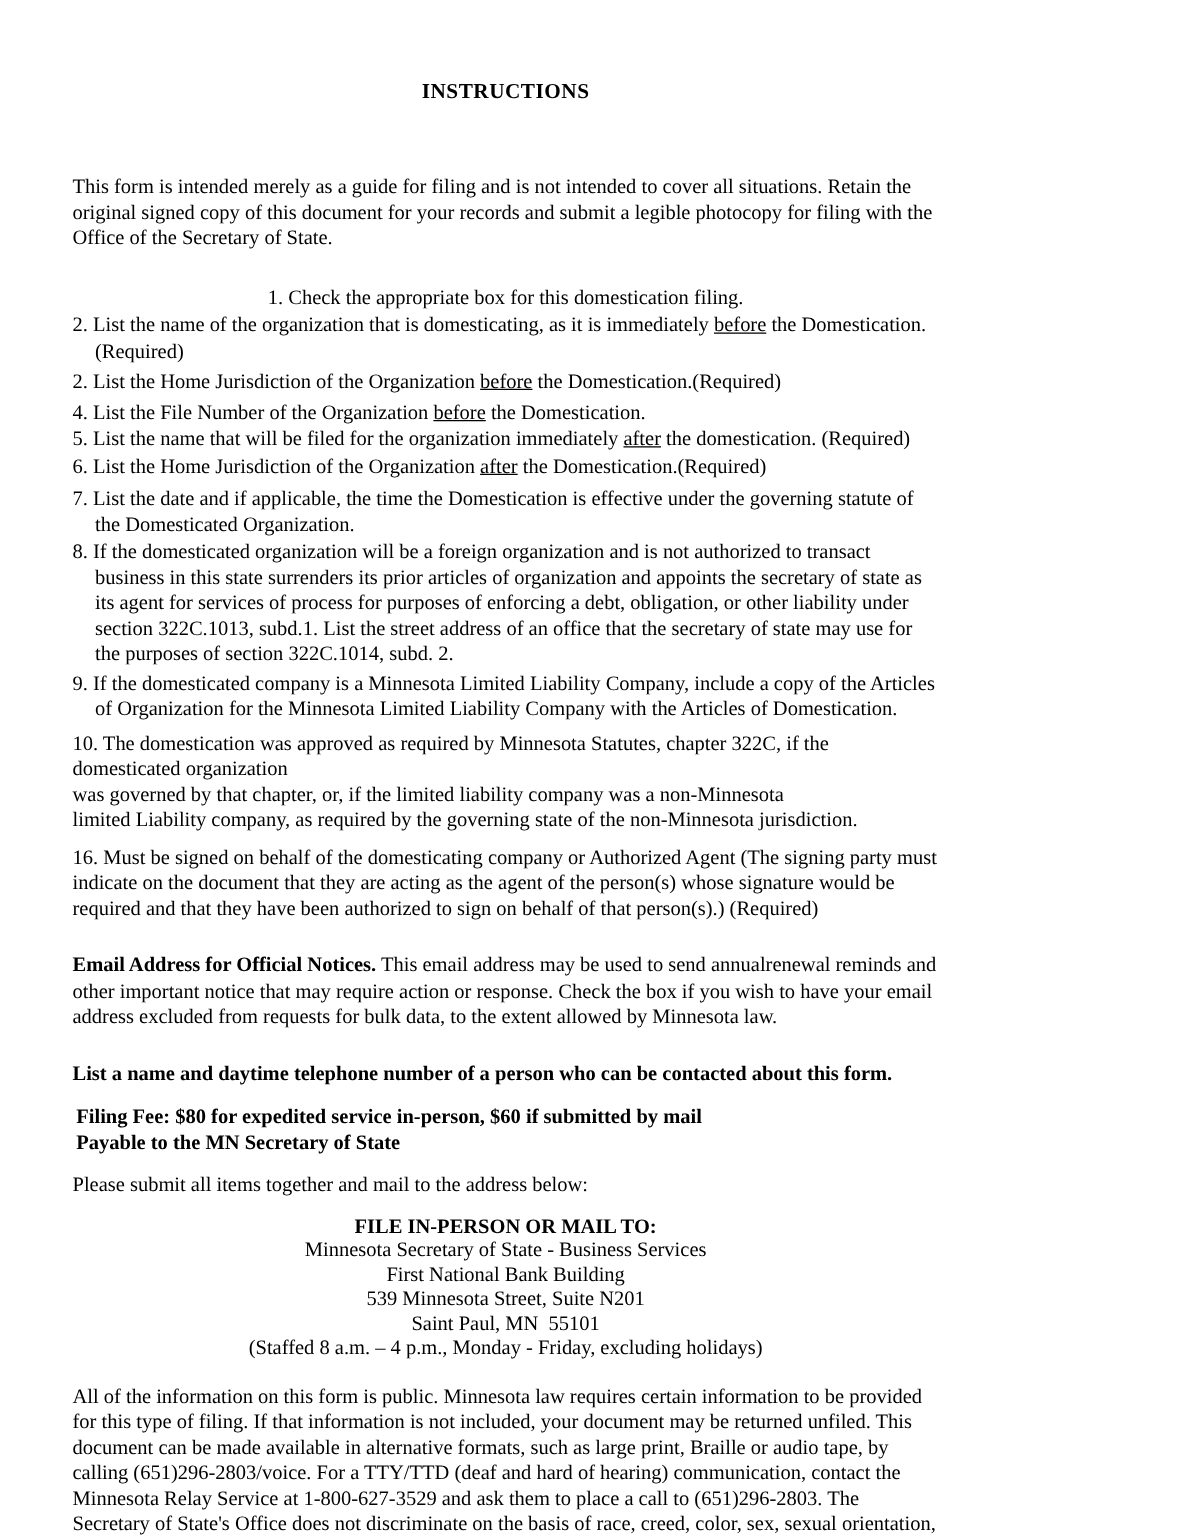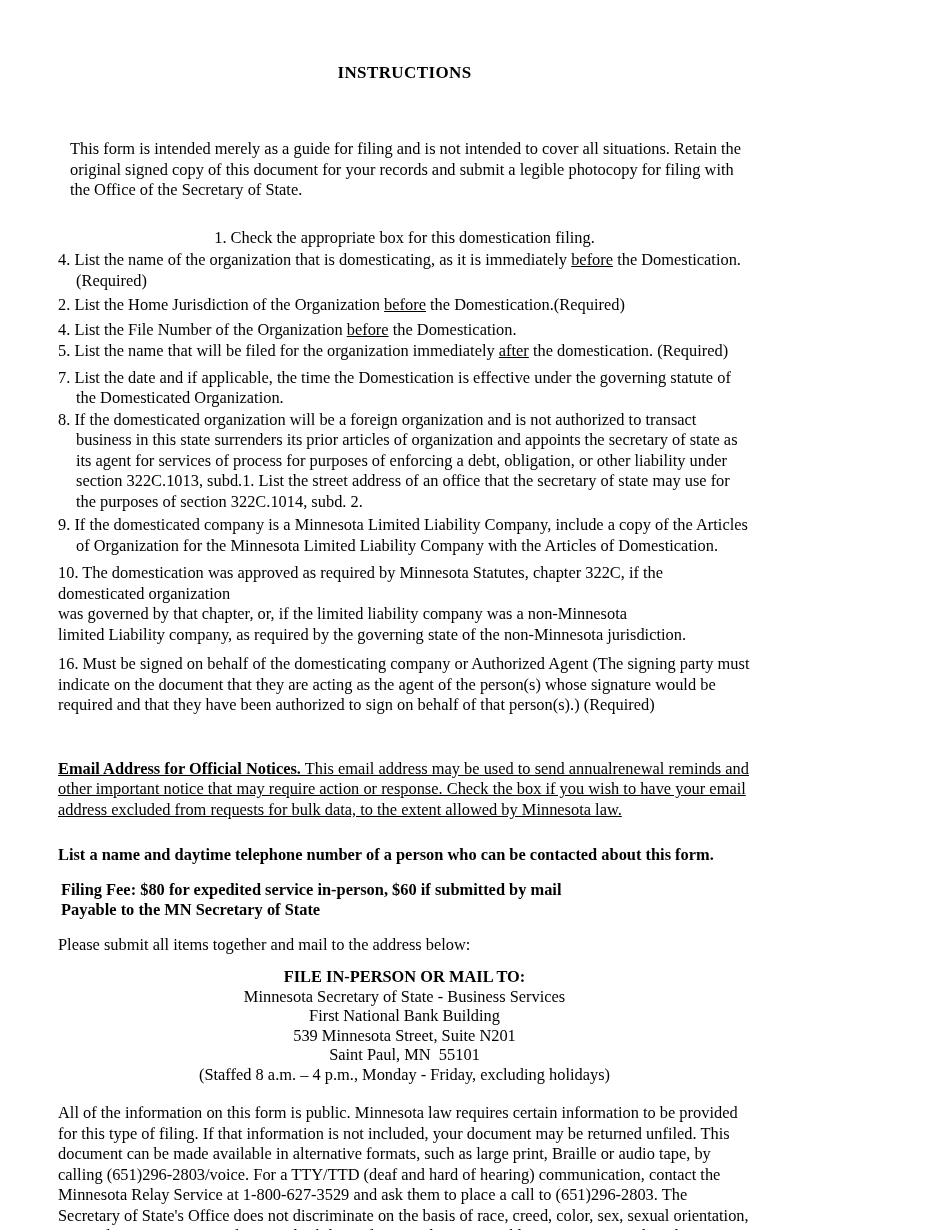--- a/index.html
+++ b/index.html
@@ -24,35 +24,35 @@
     overflow: hidden;
   }
   .title {
     text-align: center;
     font-weight: bold;
     font-size: 17px;
     letter-spacing: 0.4px;
     margin: 0;
   }
   p { margin: 0; }
-  .intro { margin-top: 56px; margin-left: 12px; }
+  .intro { margin-top: 56px; }
   .item { margin-top: 1px; }
   .hang { padding-left: 18px; text-indent: -18px; }
   .i1 { margin-top: 27px; text-align: center; }
   .i2 { margin-top: 2px; }
   .i3 { margin-top: 4px; }
   .i4 { margin-top: 4px; }
   .i7 { margin-top: 6px; }
   .i9 { margin-top: 3px; }
   .i10 { margin-top: 7px; }
   .i11 { margin-top: 9px; }
   .prewrap { white-space: pre-wrap; }
   .b { font-weight: bold; }
   .u { text-decoration: underline; }
-  .email { margin-top: 43px; text-decoration: underline; }
+  .email { margin-top: 25px; }
   .contact { margin-top: 25px; }
   .fee { margin-top: 14px; padding-left: 3px; }
   .submit { margin-top: 14px; }
   .mailblock {
     margin-top: 12px;
     text-align: center;
     line-height: 1.19;
   }
   .public { margin-top: 19px; }
   .footer {
@@ -65,24 +65,25 @@
 </style>
 </head>
 <body>
 
 <div class="page">
   <p class="title">INSTRUCTIONS</p>
 
   <p class="intro">This form is intended merely as a guide for filing and is not intended to cover all situations.  Retain the original signed copy of this document for your records and submit a legible photocopy for filing with the Office of the Secretary of State.</p>
 
   <p class="item hang i1">1. Check the appropriate box for this domestication filing.</p>
-  <p class="item hang i2"><span>4. List the name of the organization that is domesticating, as it is immediately </span><span class="u">before</span><span> the Domestication.(Required)</span></p>
+  <p class="item hang i2"><span>2. List the name of the organization that is domesticating, as it is immediately </span><span class="u">before</span><span> the Domestication.(Required)</span></p>
   <p class="item hang i3"><span>2. List the Home Jurisdiction of the Organization </span><span class="u">before</span><span> the Domestication.(Required)</span></p>
   <p class="item hang i4"><span>4. List the File Number of the Organization </span><span class="u">before</span><span> the Domestication.</span></p>
   <p class="item hang i5"><span>5. List the name that will be filed for the organization immediately </span><span class="u">after</span><span> the domestication. (Required)</span></p>
+  <p class="item hang i6"><span>6. List the Home Jurisdiction of the Organization </span><span class="u">after</span><span> the Domestication.(Required)</span></p>
   <p class="item hang i7">7. List the date and if applicable, the time the Domestication is effective under the governing statute of the Domesticated Organization.</p>
   <p class="item hang i8">8. If the domesticated organization will be a foreign organization and is not authorized to transact business in this state surrenders its prior articles of organization and appoints the secretary of state as its agent for services of process for purposes of enforcing a debt, obligation, or other liability under section 322C.1013, subd.1.  List the street address of an office that the secretary of state may use for the purposes of section 322C.1014, subd. 2.</p>
   <p class="item hang i9">9. If the domesticated company is a Minnesota Limited Liability Company, include a copy of the Articles of Organization for the Minnesota Limited Liability Company with the Articles of Domestication.</p>
   <p class="item prewrap i10">10. The domestication was approved as required by Minnesota Statutes, chapter 322C, if the domesticated organization
 was governed by that chapter, or, if the limited liability company was a non-Minnesota
 limited Liability company, as required by the governing state of the non-Minnesota jurisdiction.</p>
   <p class="item prewrap i11">16. Must be signed on behalf of the domesticating company or Authorized Agent (The signing party must
 indicate on the document that they are acting as the agent of the person(s) whose signature would be
 required and that they have been authorized to sign on behalf of that person(s).) (Required)</p>
 

